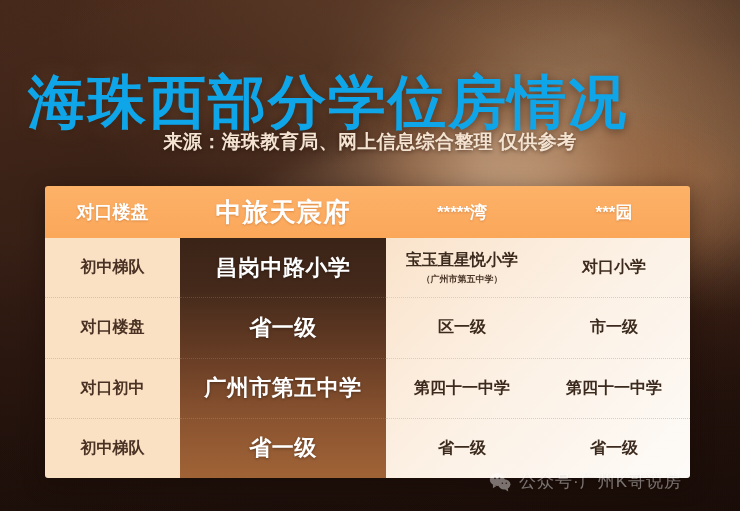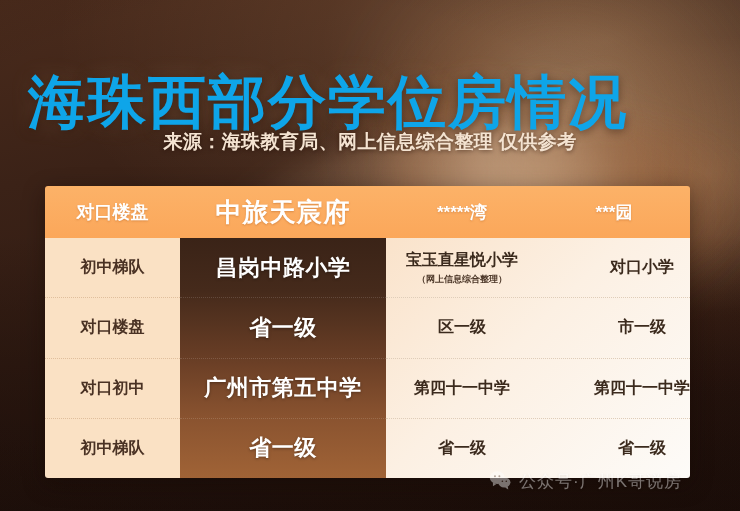--- a/index.html
+++ b/index.html
@@ -127,35 +127,35 @@
   .rest-row{ display:flex; flex:1 1 0; }
   .cell{
     flex:1 1 0;
     display:flex; flex-direction:column;
     align-items:center; justify-content:center;
     text-align:center;
   }
   .cell.sub{ width:152px; flex:0 0 152px; }
   .col.c1 .cell{ border-bottom:1px dotted #e0bf9d; }
   .col.c1 .cell:last-child{ border-bottom:none; }
-  .rest-row{ border-bottom:1px dotted #dfcdb9;gap:28px; }
+  .rest-row{ border-bottom:1px dotted #dfcdb9; }
   .rest-row:last-child{ border-bottom:none; }
   .col.c2 .cell{ border-bottom:1px dotted rgba(255,255,255,0.14); }
   .col.c2 .cell:last-child{ border-bottom:none; }
 
   .t-label{ font-size:16px; color:#4a3224; font-weight:600; }
   .t-dark{ font-size:22px; color:#ffffff; font-weight:600; letter-spacing:0.5px;
            text-shadow:0 1px 3px rgba(0,0,0,0.35); }
   .t-plain{ font-size:16px; color:#3b2a1d; font-weight:600; }
   .t-note{ font-size:9px; color:#4a3526; font-weight:600; margin-top:2px; }
 
   
   .watermark{
     position:absolute; left:489px; top:470px;
-    display:flex; gap:8px;
+    display:flex; align-items:center; gap:8px;
     opacity:0.42;
     pointer-events:none;
   }
   .wm-icon{
     width:22px; height:20px;
     position:relative;
   }
   .wm-text{
     font-size:17px; color:#ffffff; font-weight:500; letter-spacing:1px;
     text-shadow:0 1px 3px rgba(0,0,0,0.3);
@@ -214,21 +214,21 @@
         <div class="cell">
             <span class="t-dark">省一级</span>
           </div>
       </div>
 
       <div class="col rest">
 
         <div class="rest-row">
           <div class="cell sub">
             <span class="t-plain">宝玉直星悦小学</span>
-            <span class="t-note">（网上信息综合整理）</span>
+            <span class="t-note">（广州市第五中学）</span>
           </div>
           <div class="cell sub">
             <span class="t-plain">对口小学</span>
           </div>
         </div>
 
         <div class="rest-row">
           <div class="cell sub">
             <span class="t-plain">区一级</span>
           </div>

